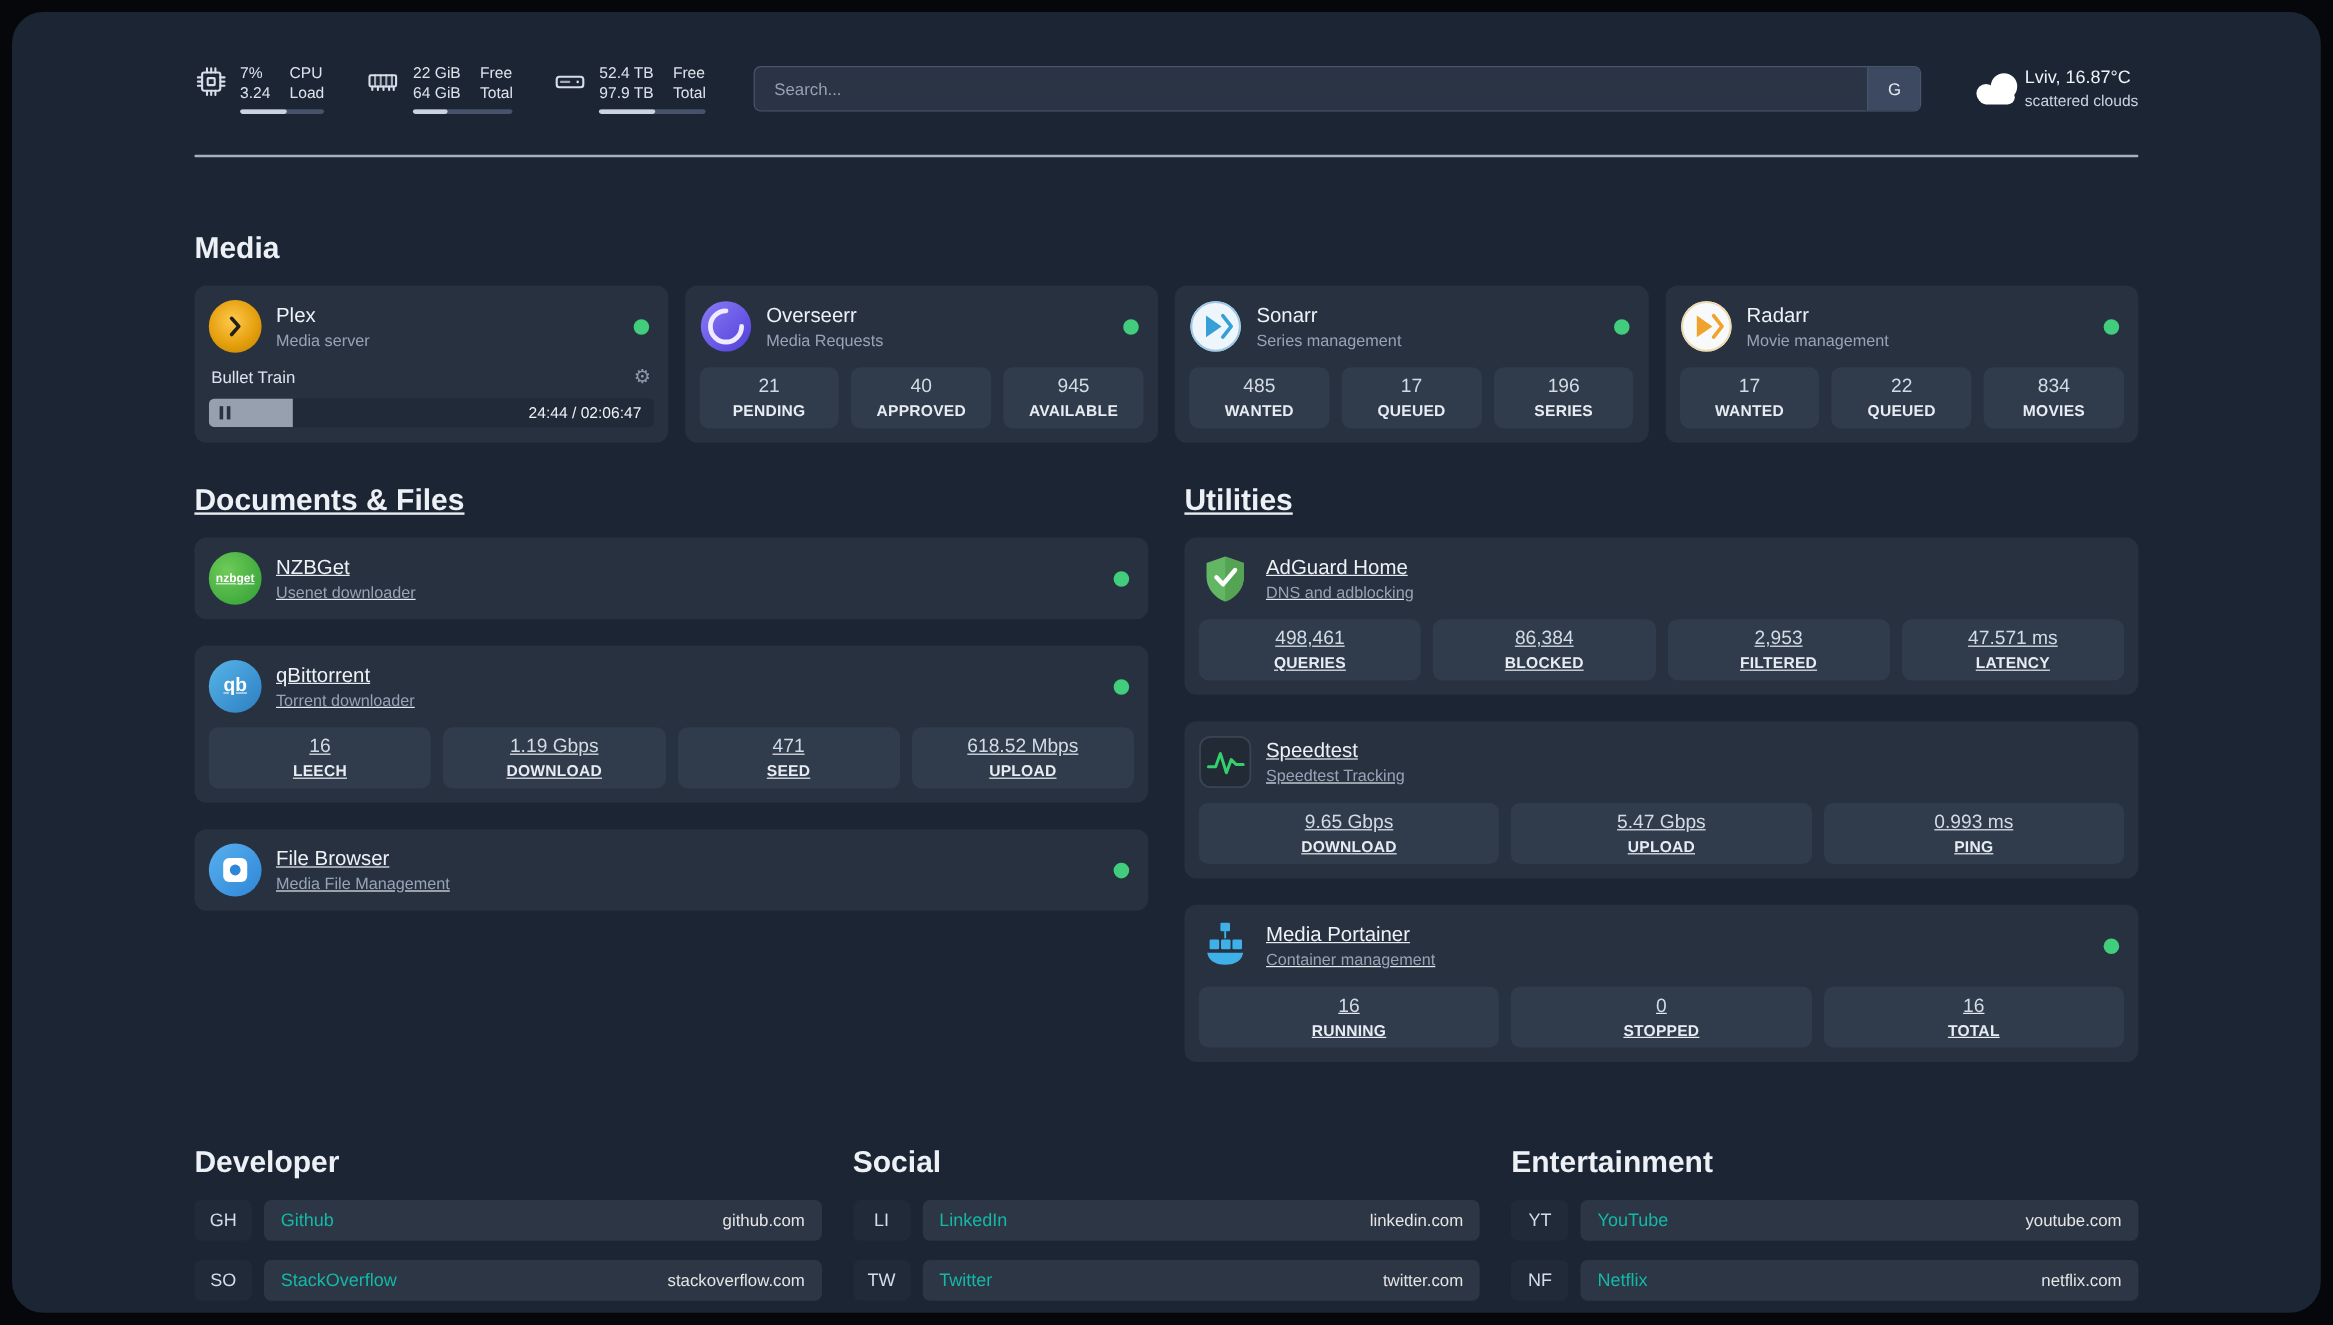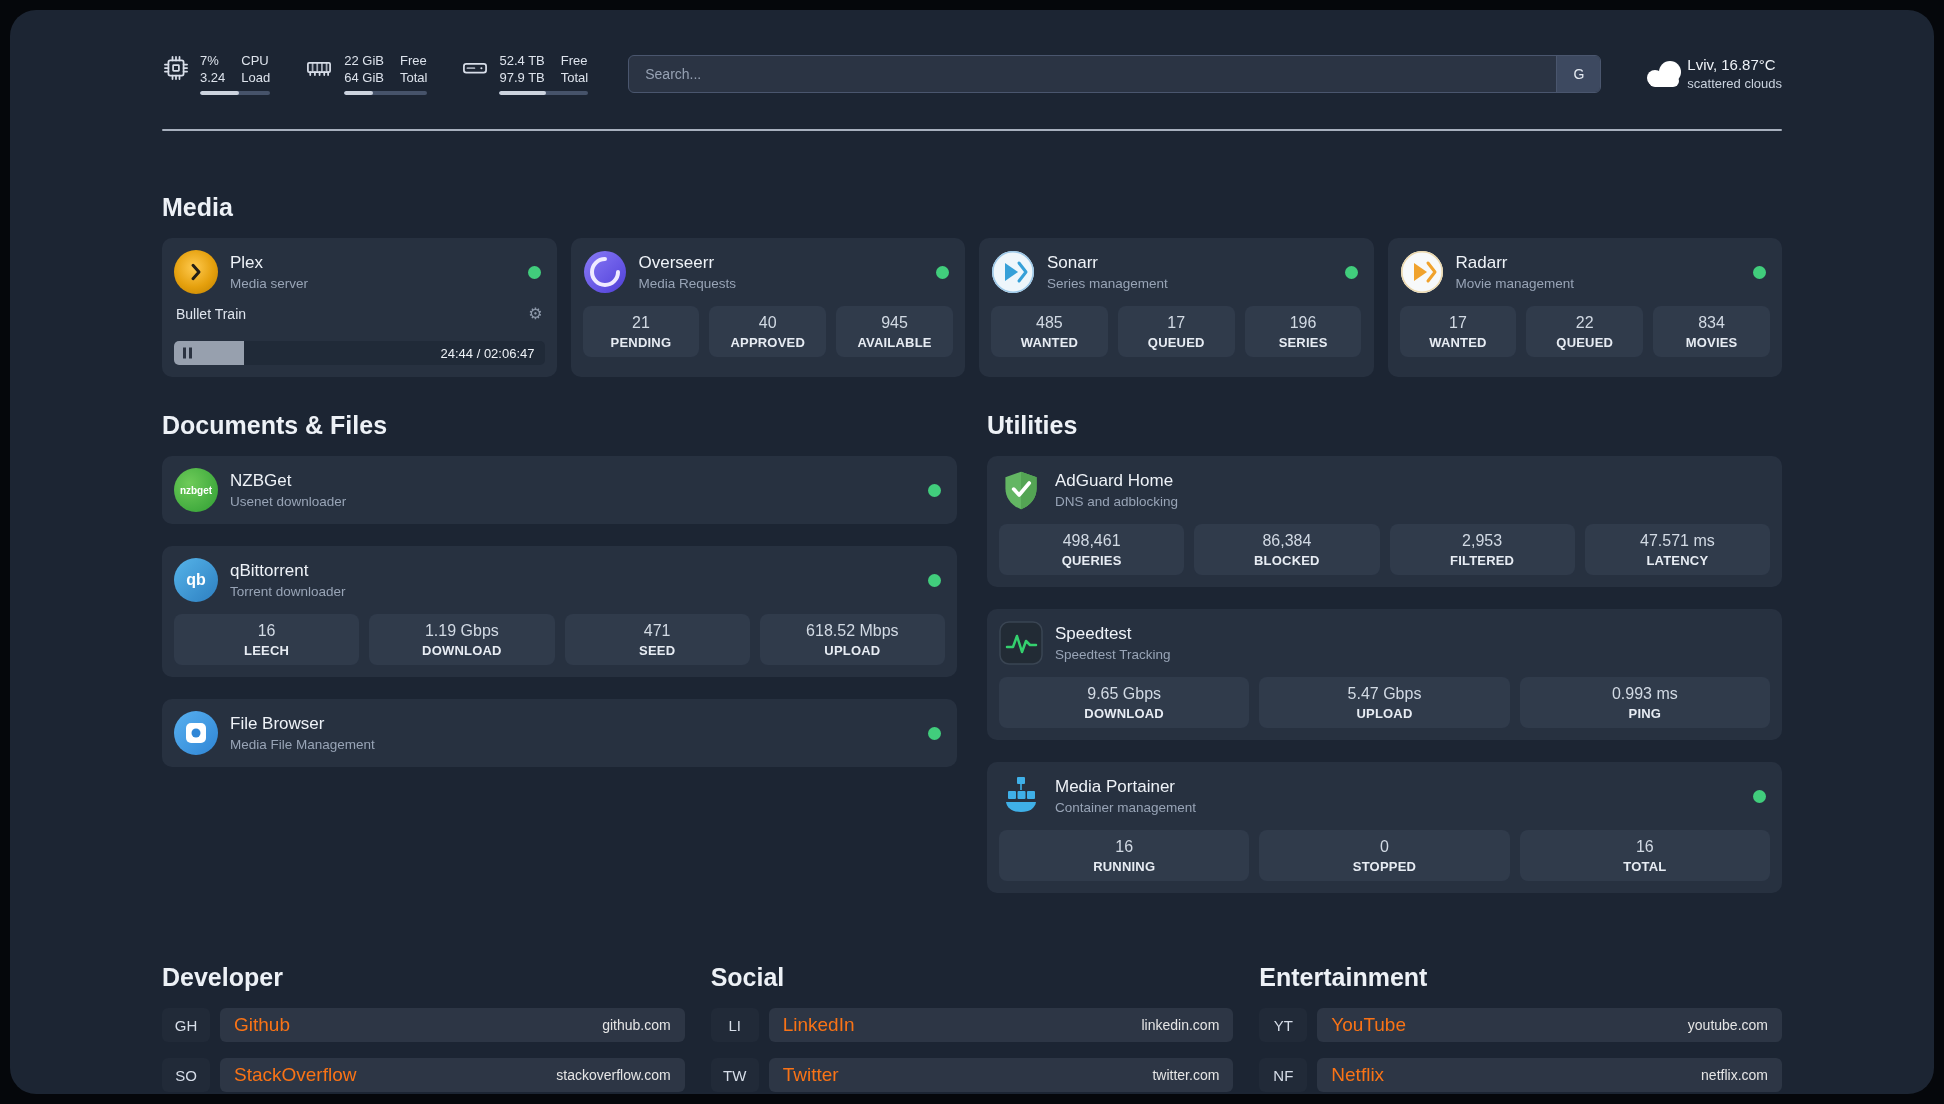--- a/index.html
+++ b/index.html
@@ -26,42 +26,42 @@
   .weather { display: flex; align-items: center; gap: 0; }
   .weather-loc { font-size: 15px; color: #eef2f7; }
   .weather-cond { font-size: 13px; color: #c9d2de; margin-top: 3px; }
 
   .divider { margin-top: 34px; height: 2px; background: #b7c0cd; opacity: 0.9; border-radius: 1px; }
 
   
   .section-title { font-size: 25px; font-weight: 600; color: #edf1f6; margin-bottom: 16px; }
   .section-media { margin-top: 62px; }
   .grid4 { display: grid; grid-template-columns: repeat(4, 1fr); gap: 14px; }
-  .columns { display: grid; grid-template-columns: 1fr 1fr; gap: 30px; margin-top: 34px; align-items: start; }
+  .columns { display: grid; grid-template-columns: 1fr 1fr; gap: 30px; margin-top: 34px; align-items: start; text-decoration: underline; }
   .stack { display: flex; flex-direction: column; gap: 22px; }
 
   
   .card { background: #273140; border-radius: 10px; padding: 12px; }
   .card-head { display: flex; align-items: center; gap: 12px; }
   .app-icon { width: 44px; height: 44px; border-radius: 50%; display: flex; align-items: center; justify-content: center; flex: none; }
   .head-text { flex: 1; min-width: 0; }
   .svc-name { font-size: 17px; color: #eef2f7; }
   .svc-desc { font-size: 13.5px; color: #98a4b6; margin-top: 3px; }
   .dot { width: 13px; height: 13px; border-radius: 50%; background: #41cd7c; flex: none; margin-right: 4px; }
 
   .stats { display: flex; gap: 10px; margin-top: 12px; }
   .stat { flex: 1; background: #303b4b; border-radius: 8px; padding: 8px 4px 7px; text-align: center; min-width: 0; }
   .stat-value { font-size: 16px; color: #d2dae4; white-space: nowrap; }
   .stat-label { font-size: 13px; font-weight: 700; color: #e7ecf3; margin-top: 3px; letter-spacing: 0.2px; white-space: nowrap; }
 
   
   .player { margin-top: 10px; }
   .player-top { display: flex; justify-content: space-between; align-items: center; font-size: 14px; color: #dfe5ee; padding: 0 2px; }
   .gear { color: #8d98a9; font-size: 16px; cursor: pointer; }
-  .player-bar { position: relative; height: 24px; background: #202a38; border-radius: 5px; margin-top: 18px; overflow: hidden; }
+  .player-bar { position: relative; height: 24px; background: #202a38; border-radius: 5px; margin-top: 8px; overflow: hidden; }
   .player-progress { position: absolute; left: 0; top: 0; bottom: 0; background: #97a0ae; }
   .pause { position: absolute; left: 9px; top: 50%; transform: translateY(-50%); display: flex; gap: 3px; }
   .pause i { display: block; width: 3px; height: 11px; background: #2a3240; }
   .ptime { position: absolute; right: 10px; top: 50%; transform: translateY(-50%); font-size: 13px; color: #eef2f7; }
 
   
   .icon-plex { background: radial-gradient(circle at 45% 40%, #ffca4f 0%, #e5a00d 55%, #bb7e00 100%); }
   .icon-overseerr { background: transparent; }
   .icon-sonarr, .icon-radarr { background: transparent; }
   .icon-nzbget { background: radial-gradient(circle at 35% 35%, #6ecb59, #2f9e33); }
@@ -71,21 +71,21 @@
   .icon-filebrowser { background: linear-gradient(135deg, #58b0ef, #2f86d6); }
   .fb-inner { width: 20px; height: 20px; background: #fff; border-radius: 5px; position: relative; }
   .fb-inner::after { content: ""; position: absolute; left: 50%; top: 50%; transform: translate(-50%, -50%); width: 9px; height: 9px; border-radius: 50%; background: #2f86d6; }
 
   
   .bookmarks { display: grid; grid-template-columns: repeat(3, 1fr); gap: 26px; margin-top: 70px; align-items: start; }
   .bm-list { display: flex; flex-direction: column; gap: 16px; }
   .bm-item { display: flex; gap: 10px; height: 34px; cursor: pointer; }
   .bm-abbr { width: 48px; background: #212a38; border-radius: 6px; display: flex; align-items: center; justify-content: center; font-size: 15px; color: #d6dde8; flex: none; }
   .bm-main { flex: 1; background: #2d3645; border-radius: 6px; display: flex; align-items: center; justify-content: space-between; padding: 0 14px; min-width: 0; }
-  .bm-name { font-size: 19px; color: #f97316; }
+  .bm-name { font-size: 15px; color: #14b8a6; }
   .bm-url { font-size: 14px; color: #e5e5e5; }
 </style>
 </head>
 <body>
 
 <div class="frame">
   <div class="content">
 
     <header class="topbar">
 

